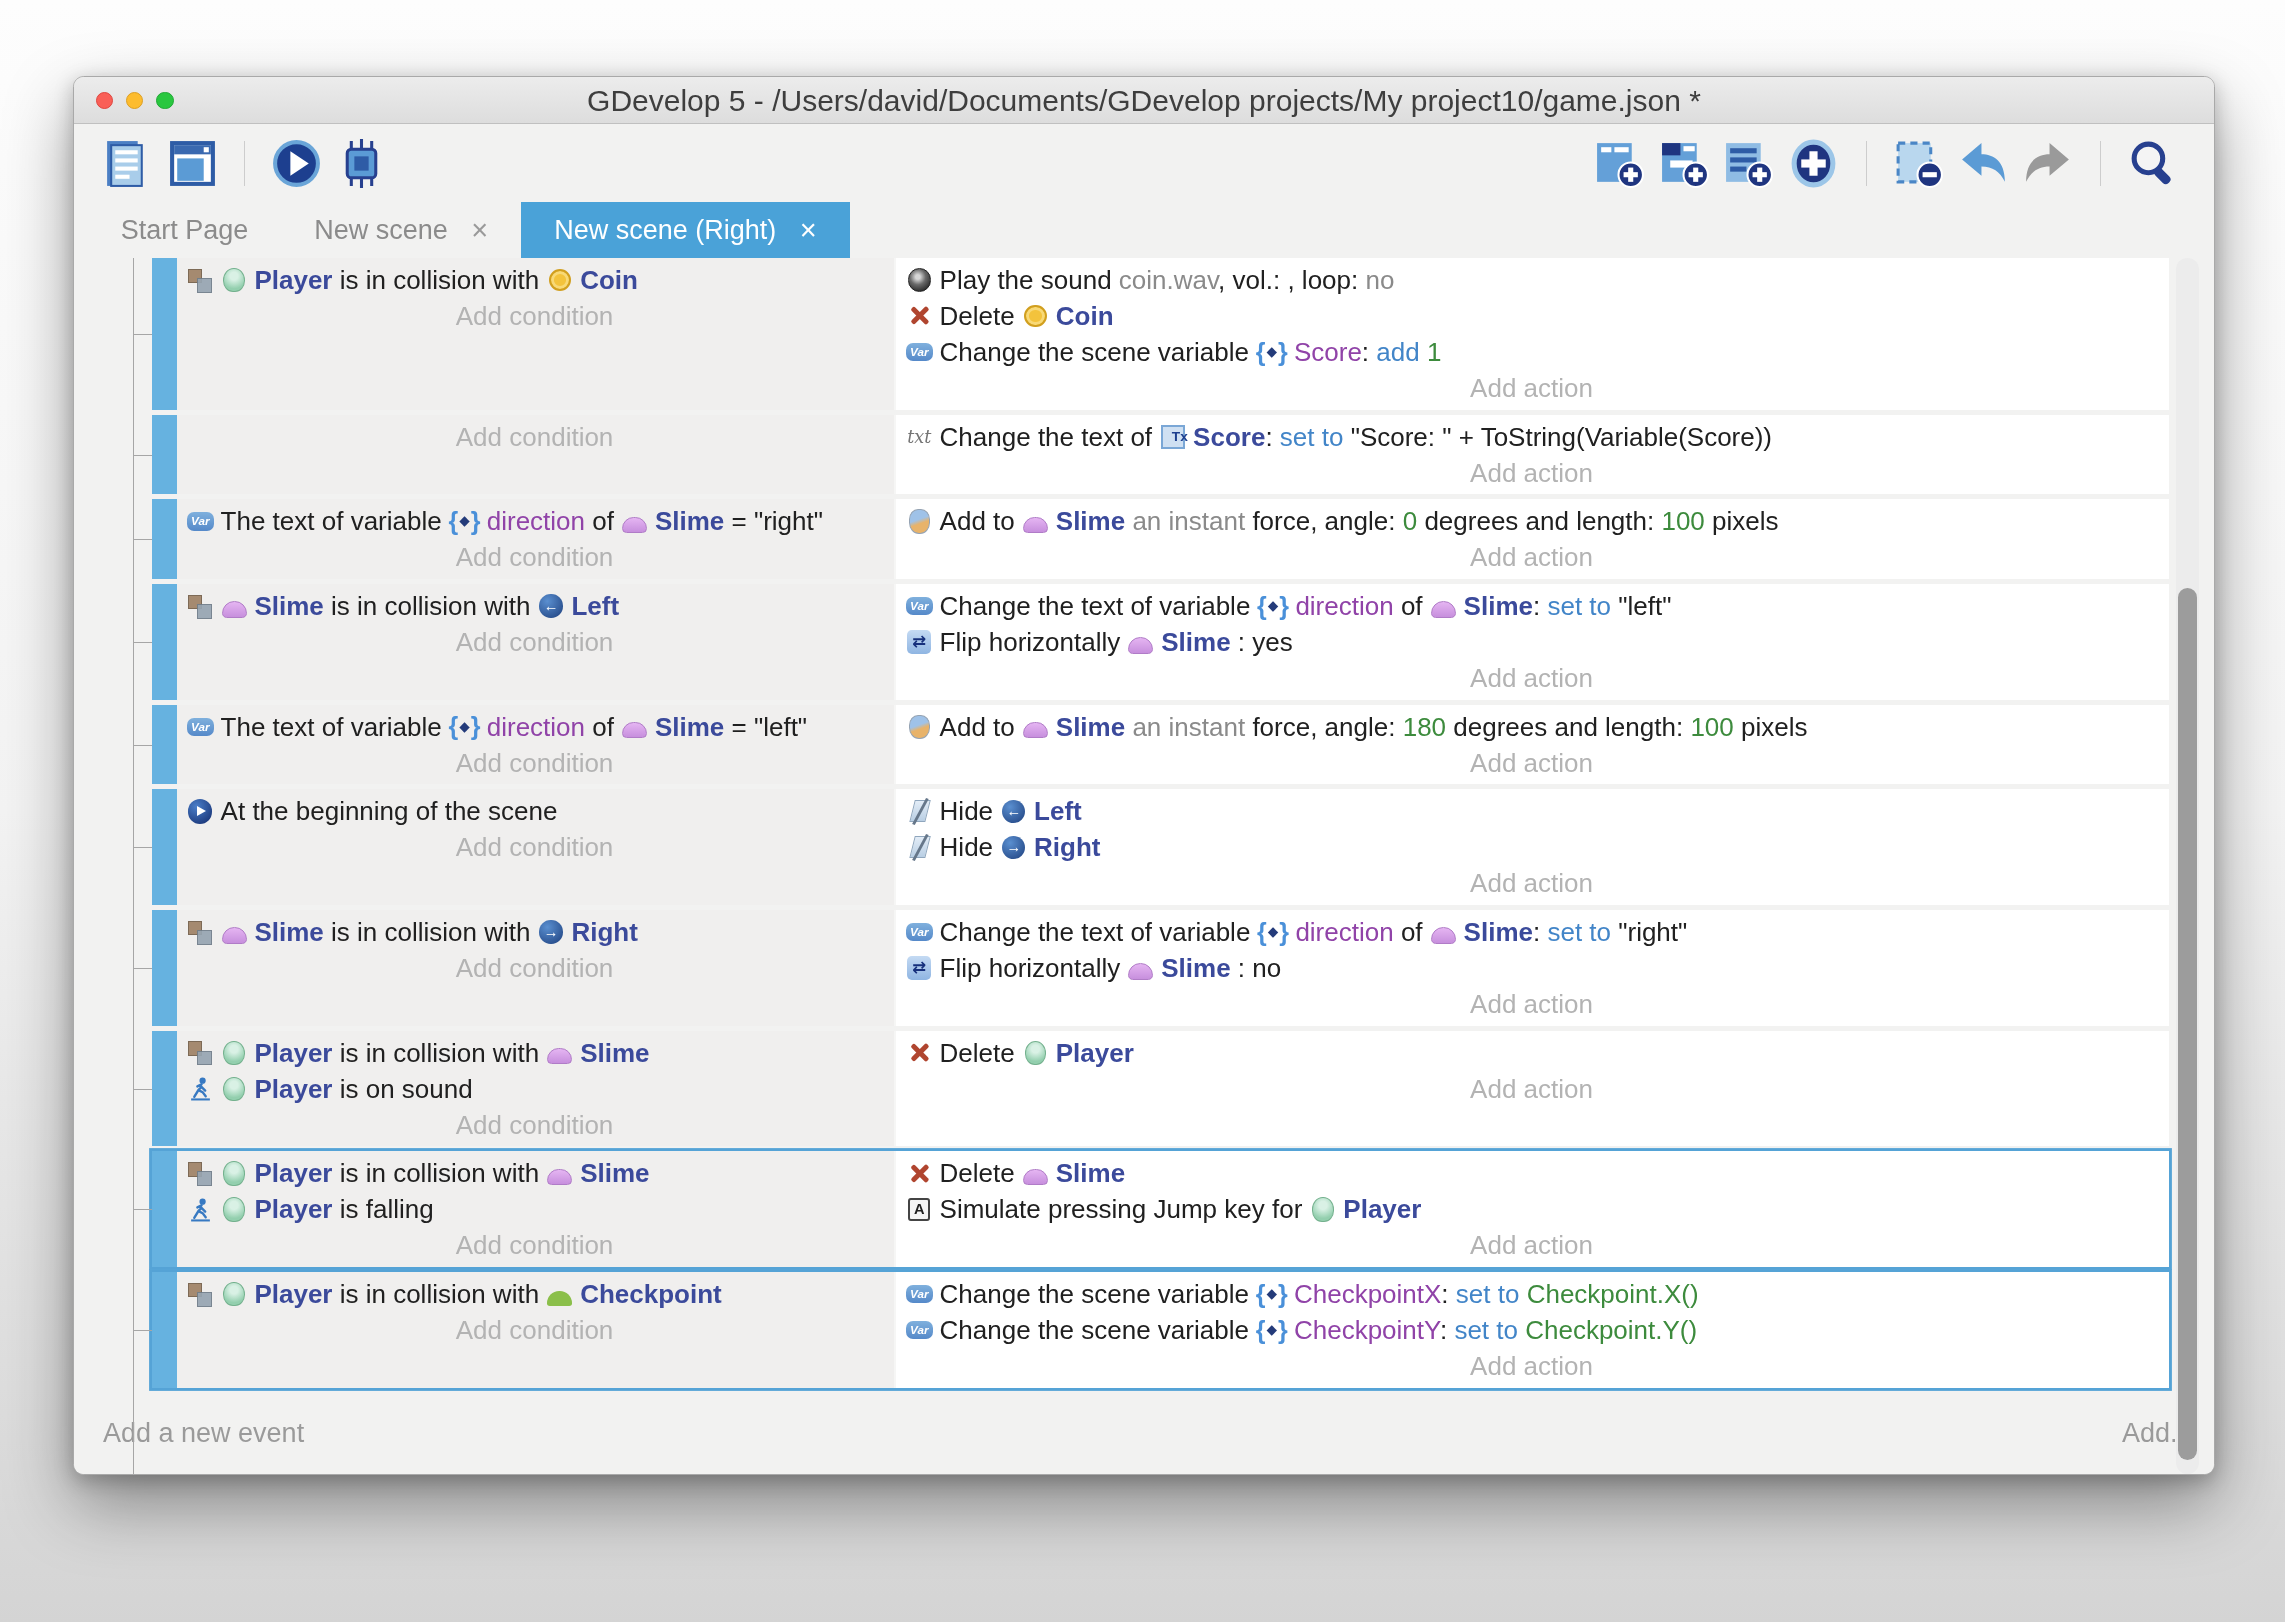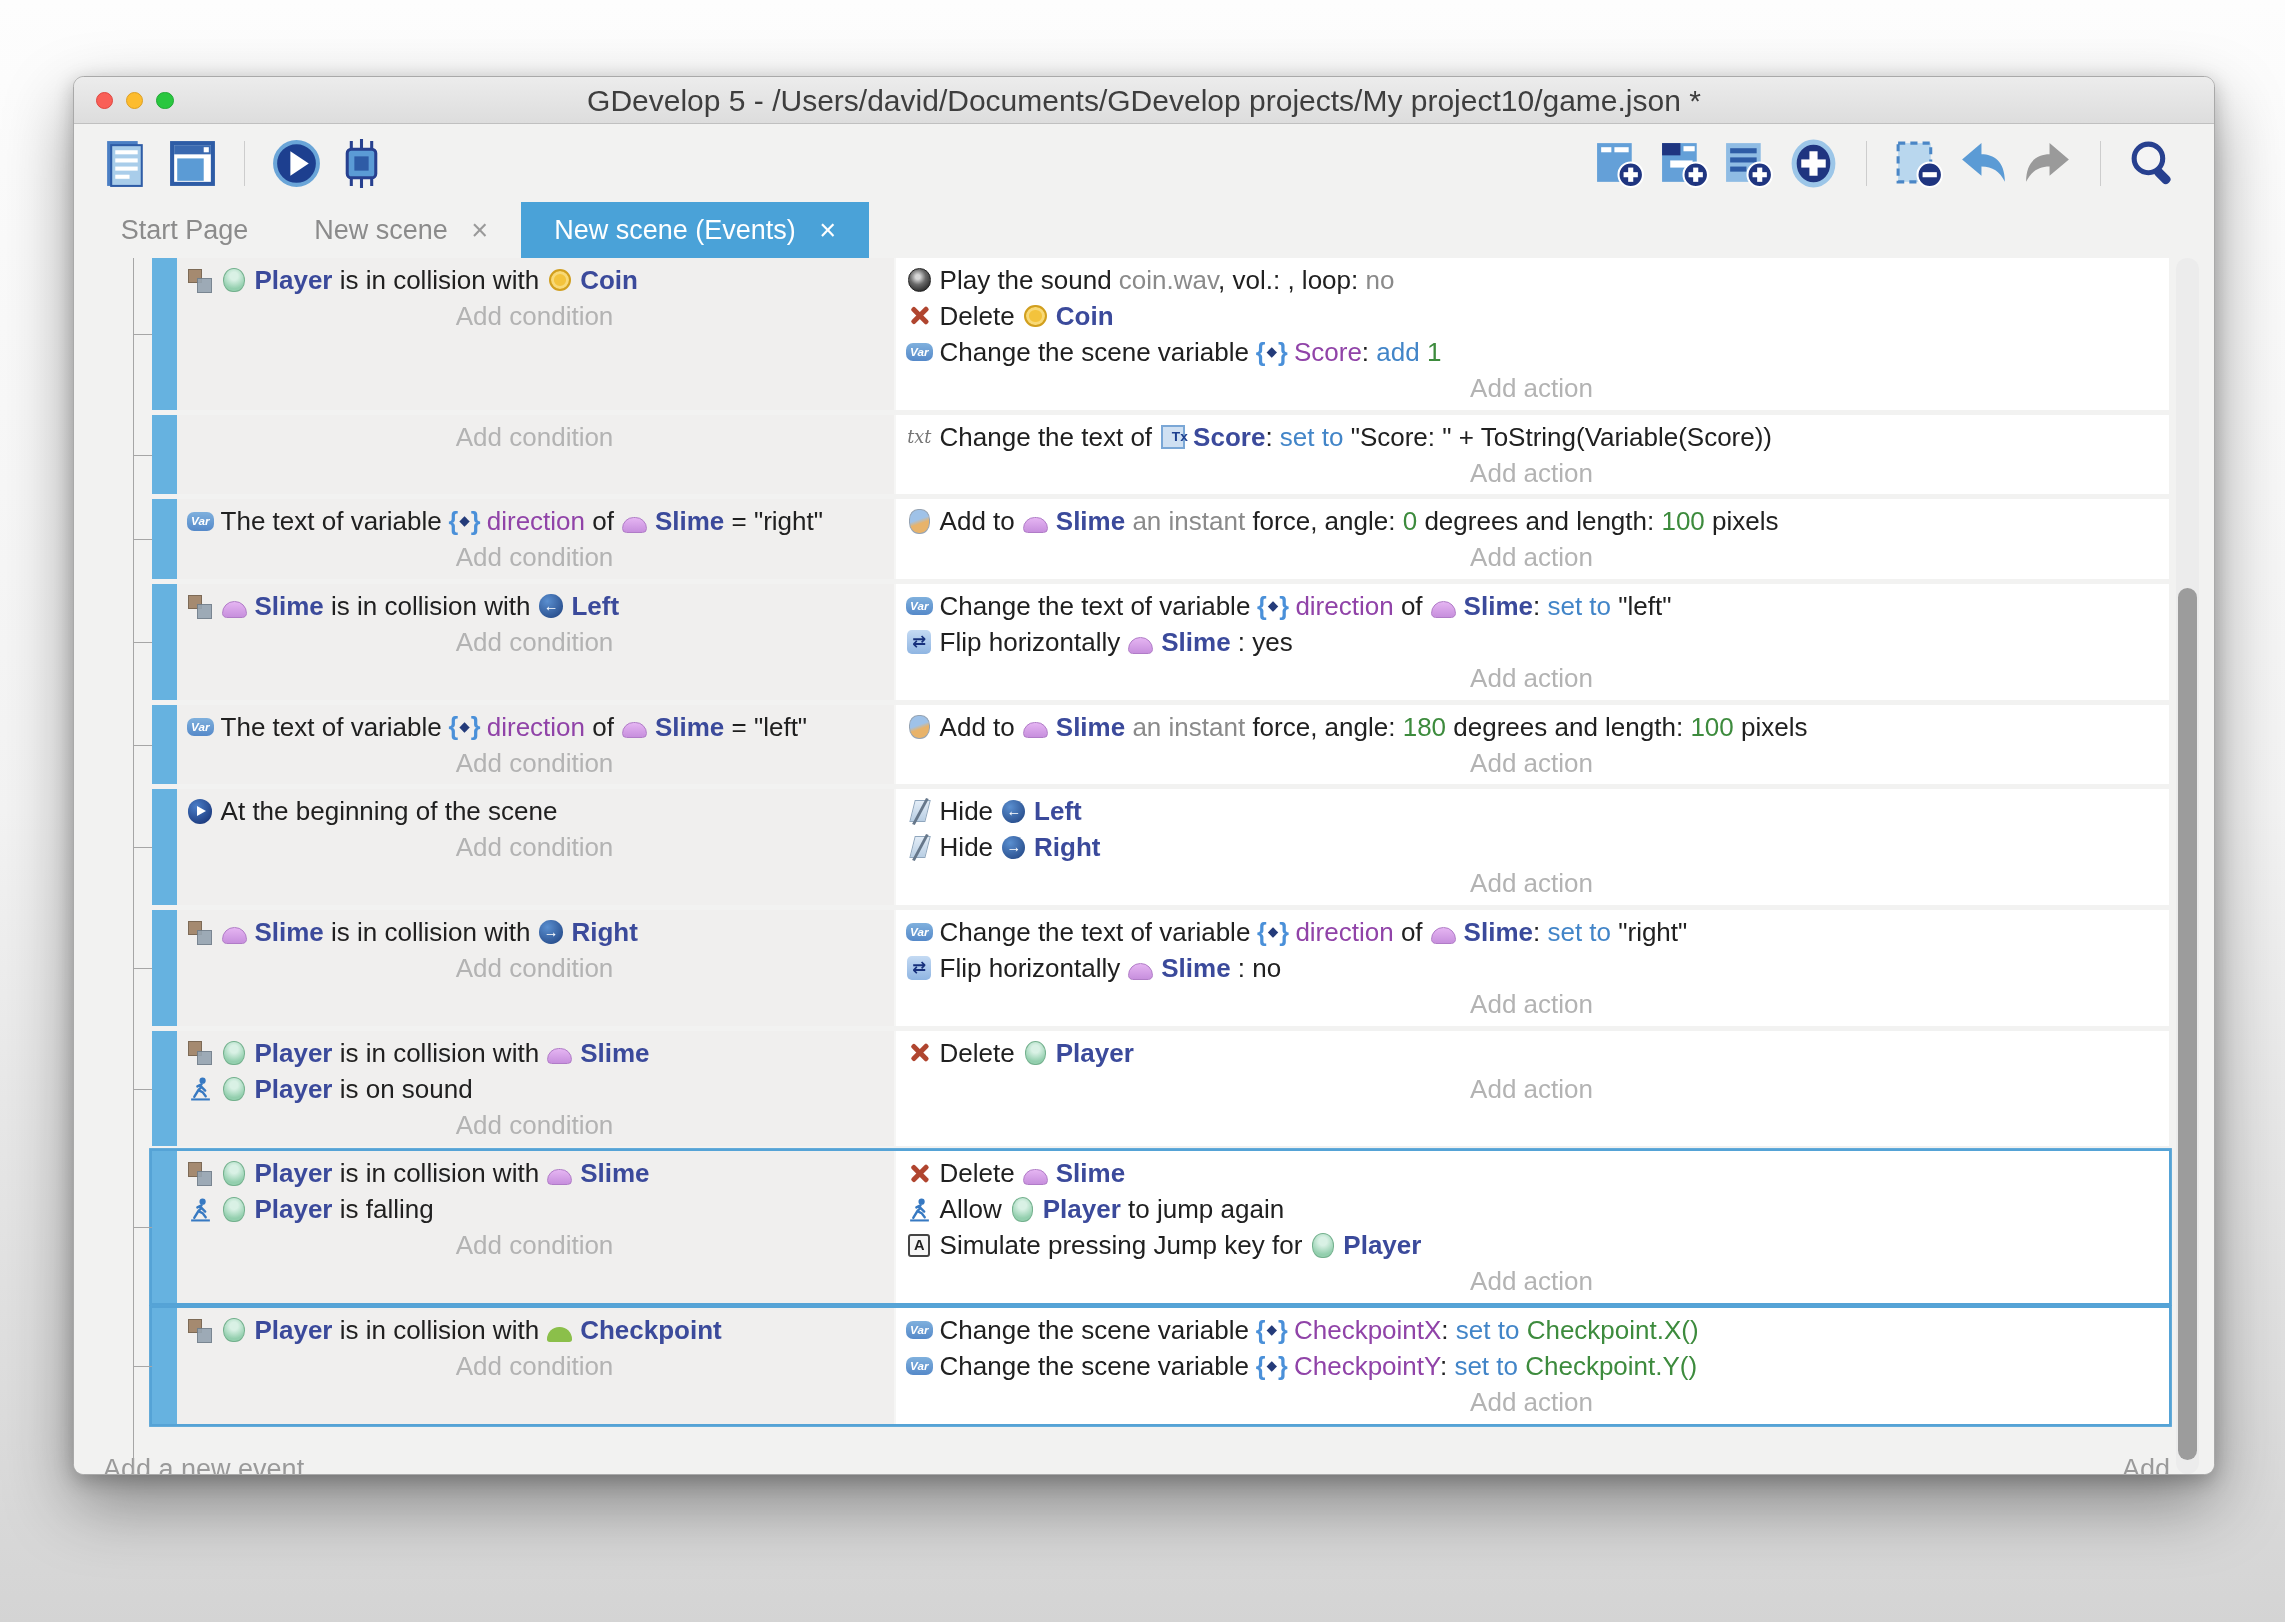--- a/index.html
+++ b/index.html
@@ -243,21 +243,21 @@
 
   <div class="tabbar">
     <div class="tab">
       <span>Start Page</span>
     </div>
     <div class="tab">
       <span>New scene</span>
       <span class="tclose">×</span>
     </div>
     <div class="tab active">
-      <span>New scene (Events)</span>
+      <span>New scene (Right)</span>
       <span class="tclose">×</span>
     </div>
   </div>
 
   <div class="events-panel">
     <div class="treeline" style="height: 1218px;"></div>
 
     <div id="events-list">
         <div class="event-row">
           <div class="bar"></div>
@@ -496,29 +496,20 @@
               </span><span class="tk tk-o">Player</span><span class="tk tk-x"> is falling</span></div>
             <div class="line placeholder">Add condition</div>
           </div>
           <div class="col act">
             <div class="line"><span class="ei delete-icon">
                 <span class="x1"></span>
                 <span class="x2"></span>
               </span><span class="tk tk-x">Delete </span><span class="ei slime-icon">
                 <span class="b"></span>
               </span><span class="tk tk-o">Slime</span></div>
-            <div class="line"><span class="ei platformer-icon">
-                <svg viewBox="0 0 24 24">
-                  <circle cx="14" cy="4.5" r="3" fill="#3779c2"></circle>
-                  <path d="M6 20 L10 13.5 L13 10.5 L16.5 14 M10 13.5 L14 15.5 L17 19.5 M13 8 L9 10" stroke="#3779c2" stroke-width="2.3" fill="none" stroke-linecap="round"></path>
-                  <line x1="3" y1="22.5" x2="21" y2="22.5" stroke="#3779c2" stroke-width="2"></line>
-                </svg>
-              </span><span class="tk tk-x">Allow </span><span class="ei player-icon">
-                <span class="b"></span>
-              </span><span class="tk tk-o">Player</span><span class="tk tk-x"> to jump again</span></div>
             <div class="line"><span class="ei keyboard-key-icon">
                 <span class="b">A</span>
               </span><span class="tk tk-x">Simulate pressing Jump key for </span><span class="ei player-icon">
                 <span class="b"></span>
               </span><span class="tk tk-o">Player</span></div>
             <div class="line placeholder">Add action</div>
           </div>
         </div>
         <div class="event-row sel">
           <div class="bar"></div>

